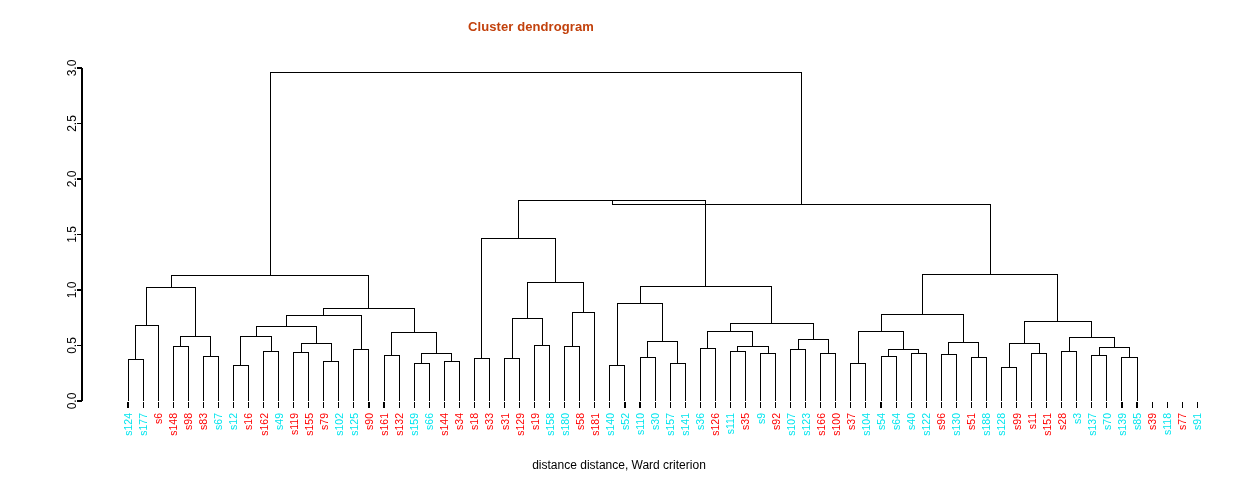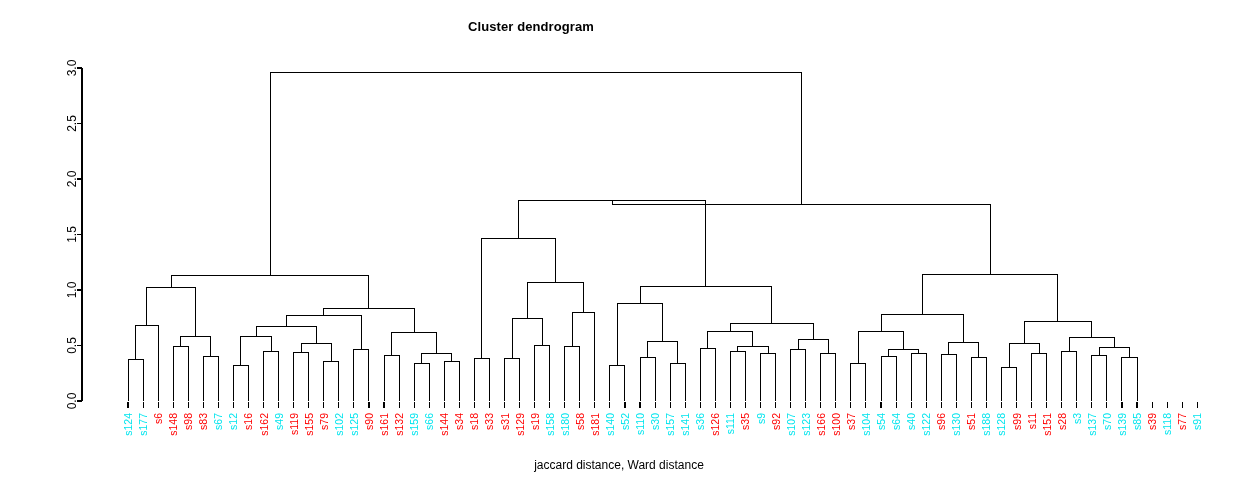--- a/index.html
+++ b/index.html
@@ -20,21 +20,21 @@
     height: 500px;
   }
   #chart-title {
     position: absolute;
     left: 0;
     top: 19px;
     width: 1062px;
     text-align: center;
     font-size: 13px;
     font-weight: bold;
-    color: #000000;
+    color: #c2410c;
     letter-spacing: 0.1px;
   }
   #xlab {
     position: absolute;
     left: 0;
     top: 458px;
     width: 1238px;
     text-align: center;
     font-size: 12px;
     color: #000000;
@@ -310,15 +310,15 @@
         <text x="1106.9" y="413" class="leaf-label" fill="#00e5ee" text-anchor="end" dominant-baseline="central" transform="rotate(-90 1106.9 413)">s70</text>
         <text x="1121.96" y="413" class="leaf-label" fill="#00e5ee" text-anchor="end" dominant-baseline="central" transform="rotate(-90 1121.96 413)">s139</text>
         <text x="1137.02" y="413" class="leaf-label" fill="#00e5ee" text-anchor="end" dominant-baseline="central" transform="rotate(-90 1137.02 413)">s85</text>
         <text x="1152.08" y="413" class="leaf-label" fill="#ff0000" text-anchor="end" dominant-baseline="central" transform="rotate(-90 1152.08 413)">s39</text>
         <text x="1167.14" y="413" class="leaf-label" fill="#00e5ee" text-anchor="end" dominant-baseline="central" transform="rotate(-90 1167.14 413)">s118</text>
         <text x="1182.2" y="413" class="leaf-label" fill="#ff0000" text-anchor="end" dominant-baseline="central" transform="rotate(-90 1182.2 413)">s77</text>
         <text x="1197.26" y="413" class="leaf-label" fill="#00e5ee" text-anchor="end" dominant-baseline="central" transform="rotate(-90 1197.26 413)">s91</text>
       </g>
   </svg>
 
-  <div id="xlab">jaccard distance, Ward distance</div>
+  <div id="xlab">distance distance, Ward criterion</div>
 
 </div>
 
 </body></html>

